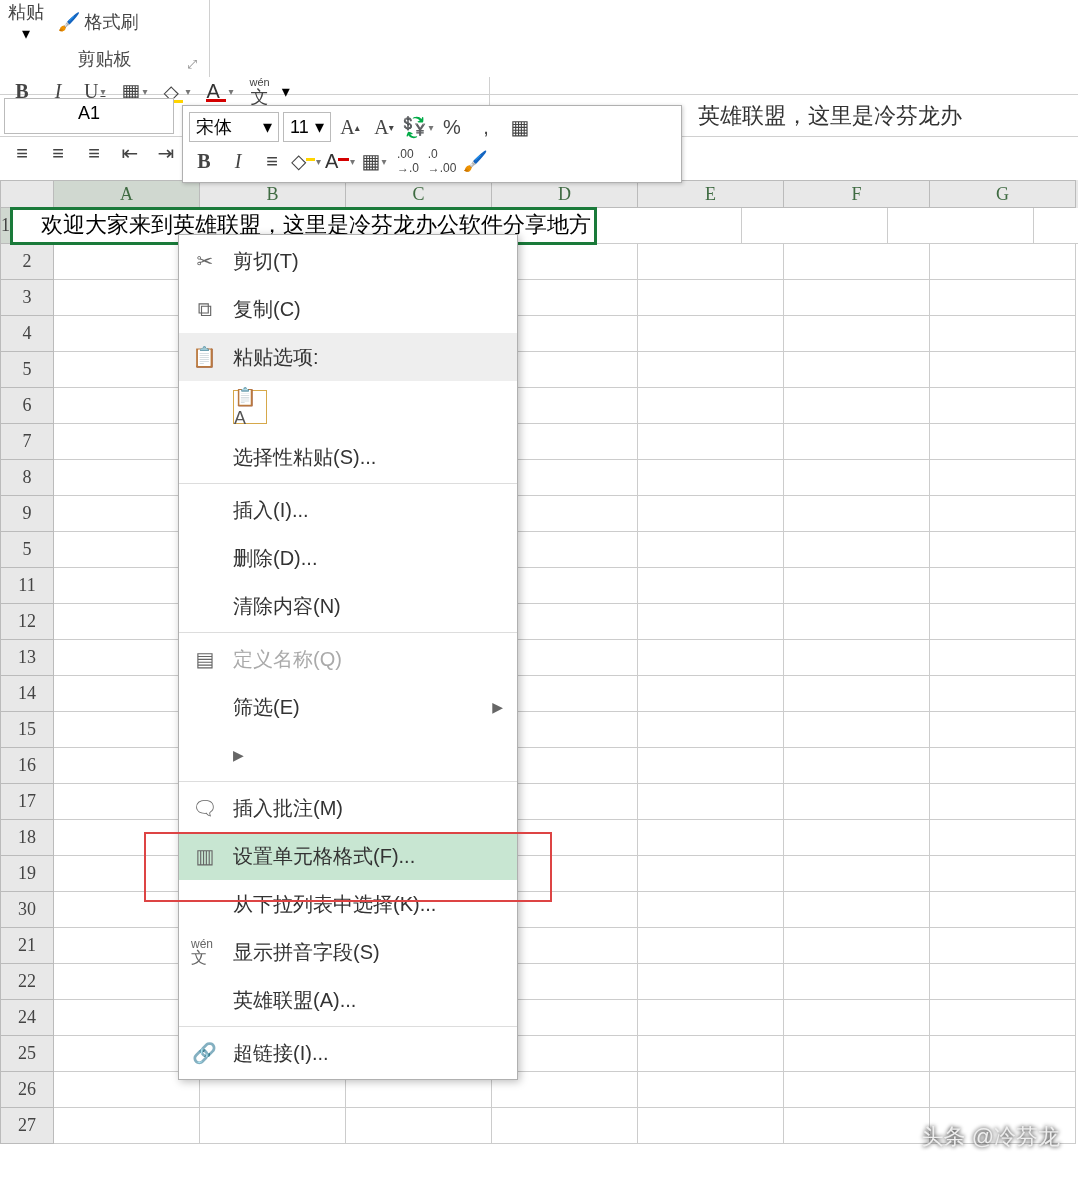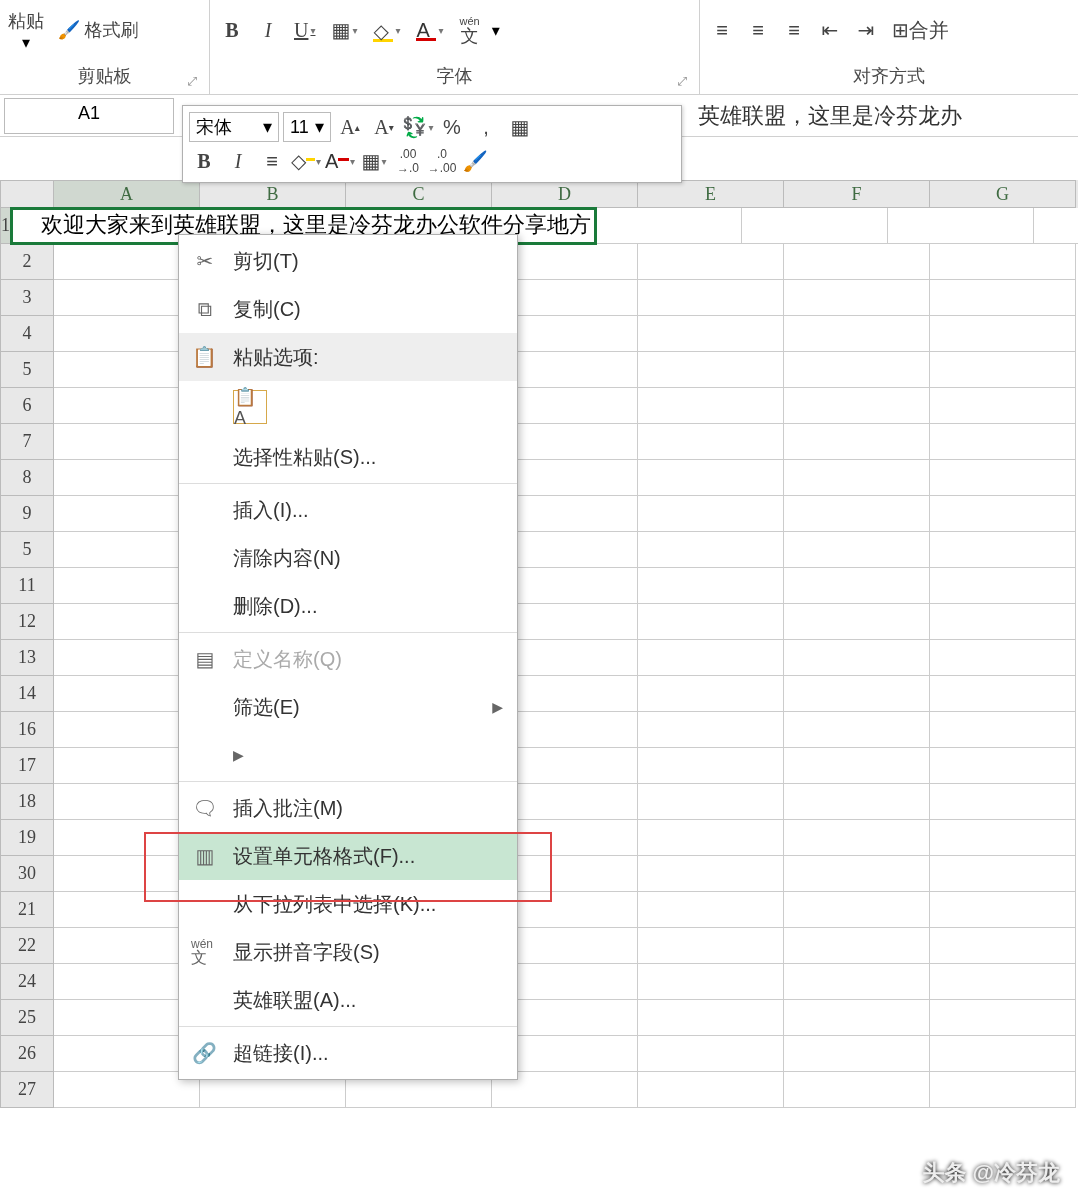--- a/index.html
+++ b/index.html
@@ -1,40 +1,40 @@
 <!DOCTYPE html>
 <html><head>
 <meta charset="utf-8">
 <style>
 * { box-sizing: border-box; margin: 0; padding: 0; font-family: "Microsoft YaHei", SimSun, sans-serif; }
 body { background: #fff; width: 1078px; height: 1192px; overflow: hidden; position: relative; }
 
 
-.ribbon { height: 95px; border-bottom: 1px solid #d0d0d0; display: flex; }
+.ribbon { height: 95px; border-bottom: 1px solid #d0d0d0; display: flex; flex-direction: column; }
 .ribbon-group { display: flex; flex-direction: column; justify-content: space-between; border-right: 1px solid #d0d0d0; padding: 0 8px; }
 .ribbon-top { display: flex; align-items: center; gap: 8px; flex: 1; }
 .ribbon-label { text-align: center; font-size: 18px; color: #4a4a4a; padding: 4px 0 6px; position: relative; }
 .ribbon-expand { position: absolute; right: 4px; bottom: 6px; font-size: 12px; color: #888; }
 .btn { display: inline-flex; align-items: center; justify-content: center; height: 28px; min-width: 28px; padding: 0 4px; cursor: pointer; font-size: 20px; color: #444; }
 .btn .caret { font-size: 10px; margin-left: 2px; color: #777; }
 .paste-block { display: flex; flex-direction: column; align-items: center; margin-right: 6px; }
 .paste-label { font-size: 18px; color: #444; }
 .format-painter { display: flex; align-items: center; gap: 4px; font-size: 18px; color: #444; }
 .bold { font-weight: bold; font-family: "Times New Roman"; }
 .italic { font-style: italic; font-family: "Times New Roman"; }
 .underline { text-decoration: underline; font-family: "Times New Roman"; }
 .color-bar { display: block; width: 20px; height: 3px; margin-top: -4px; }
 
 
 .namebar { display: flex; align-items: center; height: 42px; border-bottom: 1px solid #d0d0d0; }
 .name-box { width: 170px; height: 36px; border: 1px solid #bbb; margin: 18px 4px; padding: 4px 16px; font-size: 18px; background: #fff; text-align: center; }
 .formula-text { font-size: 22px; color: #333; margin-left: 520px; white-space: nowrap; }
 
 
-.mini-toolbar { position: absolute; top: 105px; left: 182px; width: 500px; background: #fff; border: 1px solid #b0b0b0; box-shadow: 1px 1px 4px rgba(0,0,0,.2); padding: 4px 6px; z-index: 20; text-align: center; }
+.mini-toolbar { position: absolute; top: 105px; left: 182px; width: 500px; background: #fff; border: 1px solid #b0b0b0; box-shadow: 1px 1px 4px rgba(0,0,0,.2); padding: 4px 6px; z-index: 20; }
 .mini-row { display: flex; align-items: center; gap: 4px; height: 34px; }
 .mini-select { height: 30px; border: 1px solid #bbb; font-size: 18px; padding: 0 6px; display: flex; align-items: center; background: #fff; }
 .font-select { width: 90px; }
 .size-select { width: 48px; }
 .mini-btn { display: inline-flex; align-items: center; justify-content: center; width: 30px; height: 30px; font-size: 20px; color: #444; }
 .mini-btn .caret { font-size: 10px; margin-left: 1px; color: #777; }
 
 
 .grid { position: absolute; top: 180px; left: 0; right: 0; bottom: 0; }
 .col-headers { display: flex; height: 28px; background: #e8e8e8; }
@@ -54,21 +54,21 @@
 .cm-item.hover { background: #c8e6d2; }
 .cm-icon { width: 28px; display: flex; justify-content: center; font-size: 20px; color: #666; }
 .cm-label { flex: 1; }
 .cm-arrow { font-size: 14px; color: #666; }
 .cm-sep { height: 1px; background: #ddd; margin: 2px 0; }
 .cm-sub { padding-left: 54px; height: 52px; display: flex; align-items: center; }
 .paste-opt-icon { width: 34px; height: 34px; border: 1px solid #d6a84a; display: flex; align-items: center; justify-content: center; font-size: 18px; color: #555; }
 
 .highlight-box { position: absolute; top: 832px; left: 144px; width: 408px; height: 70px; border: 2px solid #d44; z-index: 40; pointer-events: none; }
 
-.watermark { position: absolute; bottom: 4px; right: 18px; font-size: 22px; color: #eee; text-shadow: 0 0 4px #000; font-weight: 700; margin-top: 28px; }
+.watermark { position: absolute; bottom: 40px; right: 18px; font-size: 22px; color: #eee; text-shadow: 0 0 4px #000; font-weight: 400; margin-top: 28px; }
 </style>
 </head>
 <body>
 
 <div class="ribbon">
   <div class="ribbon-group" style="width:210px">
     <div class="ribbon-top">
       <div class="paste-block">
         <span class="paste-label">粘贴</span>
         <span class="caret">▾</span>
@@ -302,20 +302,30 @@
         <div class="rh">14</div>
         <div class="cell"></div>
         <div class="cell"></div>
         <div class="cell"></div>
         <div class="cell"></div>
         <div class="cell"></div>
         <div class="cell"></div>
         <div class="cell"></div>
       </div>
       <div class="row">
+        <div class="rh">15</div>
+        <div class="cell"></div>
+        <div class="cell"></div>
+        <div class="cell"></div>
+        <div class="cell"></div>
+        <div class="cell"></div>
+        <div class="cell"></div>
+        <div class="cell"></div>
+      </div>
+      <div class="row">
         <div class="rh">16</div>
         <div class="cell"></div>
         <div class="cell"></div>
         <div class="cell"></div>
         <div class="cell"></div>
         <div class="cell"></div>
         <div class="cell"></div>
         <div class="cell"></div>
       </div>
       <div class="row">
@@ -441,25 +451,25 @@
       <span class="cm-icon"></span>
       <span class="cm-label">选择性粘贴(S)...</span>
     </div>
   <div class="cm-sep"></div>
   <div class="cm-item">
       <span class="cm-icon"></span>
       <span class="cm-label">插入(I)...</span>
     </div>
   <div class="cm-item">
       <span class="cm-icon"></span>
+      <span class="cm-label">删除(D)...</span>
+    </div>
+  <div class="cm-item">
+      <span class="cm-icon"></span>
       <span class="cm-label">清除内容(N)</span>
-    </div>
-  <div class="cm-item">
-      <span class="cm-icon"></span>
-      <span class="cm-label">删除(D)...</span>
     </div>
   <div class="cm-sep"></div>
   <div class="cm-item dis">
       <span class="cm-icon">▤</span>
       <span class="cm-label">定义名称(Q)</span>
     </div>
   <div class="cm-item">
       <span class="cm-icon"></span>
       <span class="cm-label">筛选(E)</span>
       <span class="cm-arrow">▶</span>

